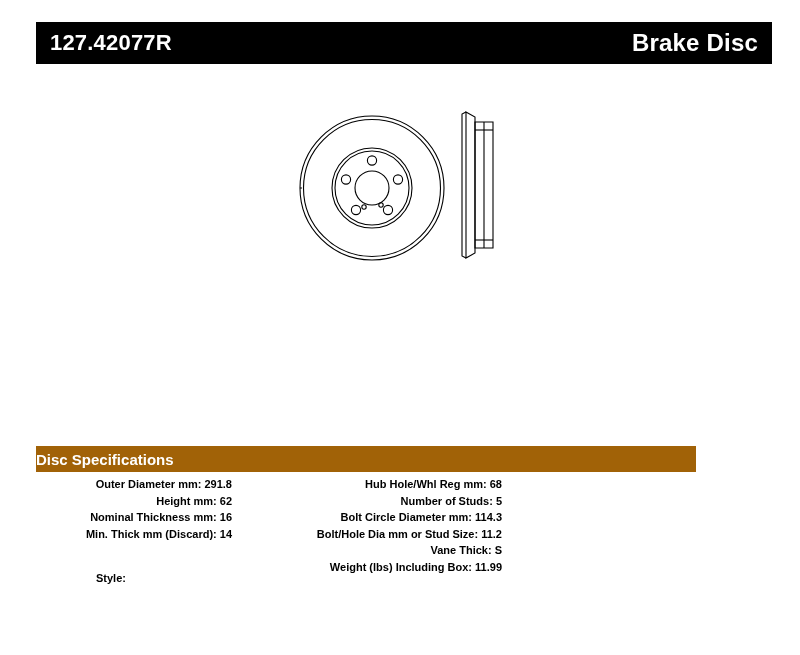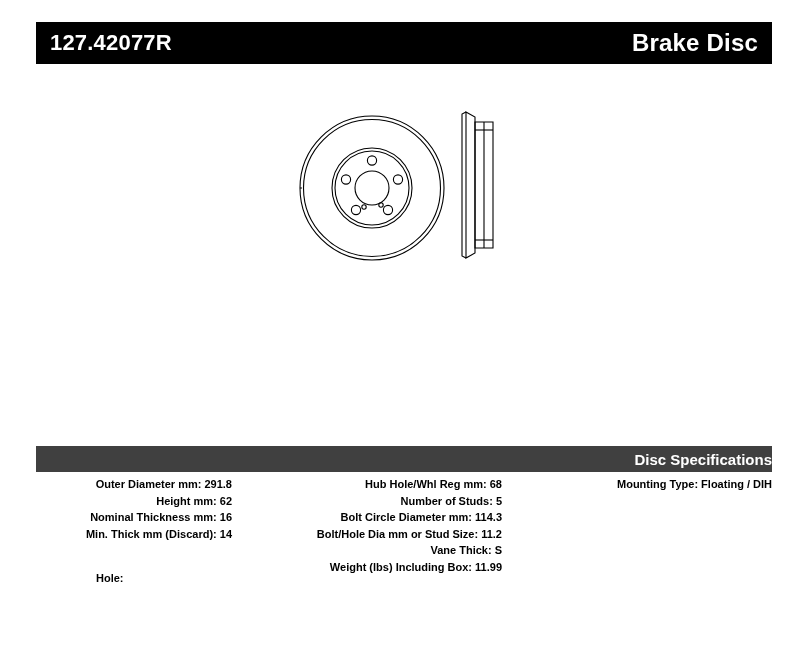--- a/index.html
+++ b/index.html
@@ -59,26 +59,26 @@
     top: 95px;
     width: 260px;
     height: 190px;
   }
 
   
   .specs-bar {
     position: absolute;
     left: 32px;
     top: 446px;
-    width: 736px;
+    width: 660px;
     height: 26px;
-    background: #404040;
+    background: #a16207;
     display: flex;
     align-items: center;
-    justify-content: flex-end;
+    justify-content: flex-start;
   }
   .specs-title {
     color: #ffffff;
     font-size: 15px;
     font-weight: bold;
   }
 
   
   .specs-wrap {
     position: absolute;
@@ -162,20 +162,17 @@
       <div class="spec-line">Min. Thick mm (Discard): 14</div>
     </div>
     <div class="col col-2">
       <div class="spec-line">Hub Hole/Whl Reg mm: 68</div>
       <div class="spec-line">Number of Studs: 5</div>
       <div class="spec-line">Bolt Circle Diameter mm: 114.3</div>
       <div class="spec-line">Bolt/Hole Dia mm or Stud Size: 11.2</div>
       <div class="spec-line">Vane Thick: S</div>
       <div class="spec-line">Weight (lbs) Including Box: 11.99</div>
     </div>
-    <div class="col col-3">
-      <div class="spec-line">Mounting Type: Floating / DIH</div>
-    </div>
   </div>
 
-  <div class="note">Hole:</div>
+  <div class="note">Style:</div>
 
 </div>
 
 </body></html>

